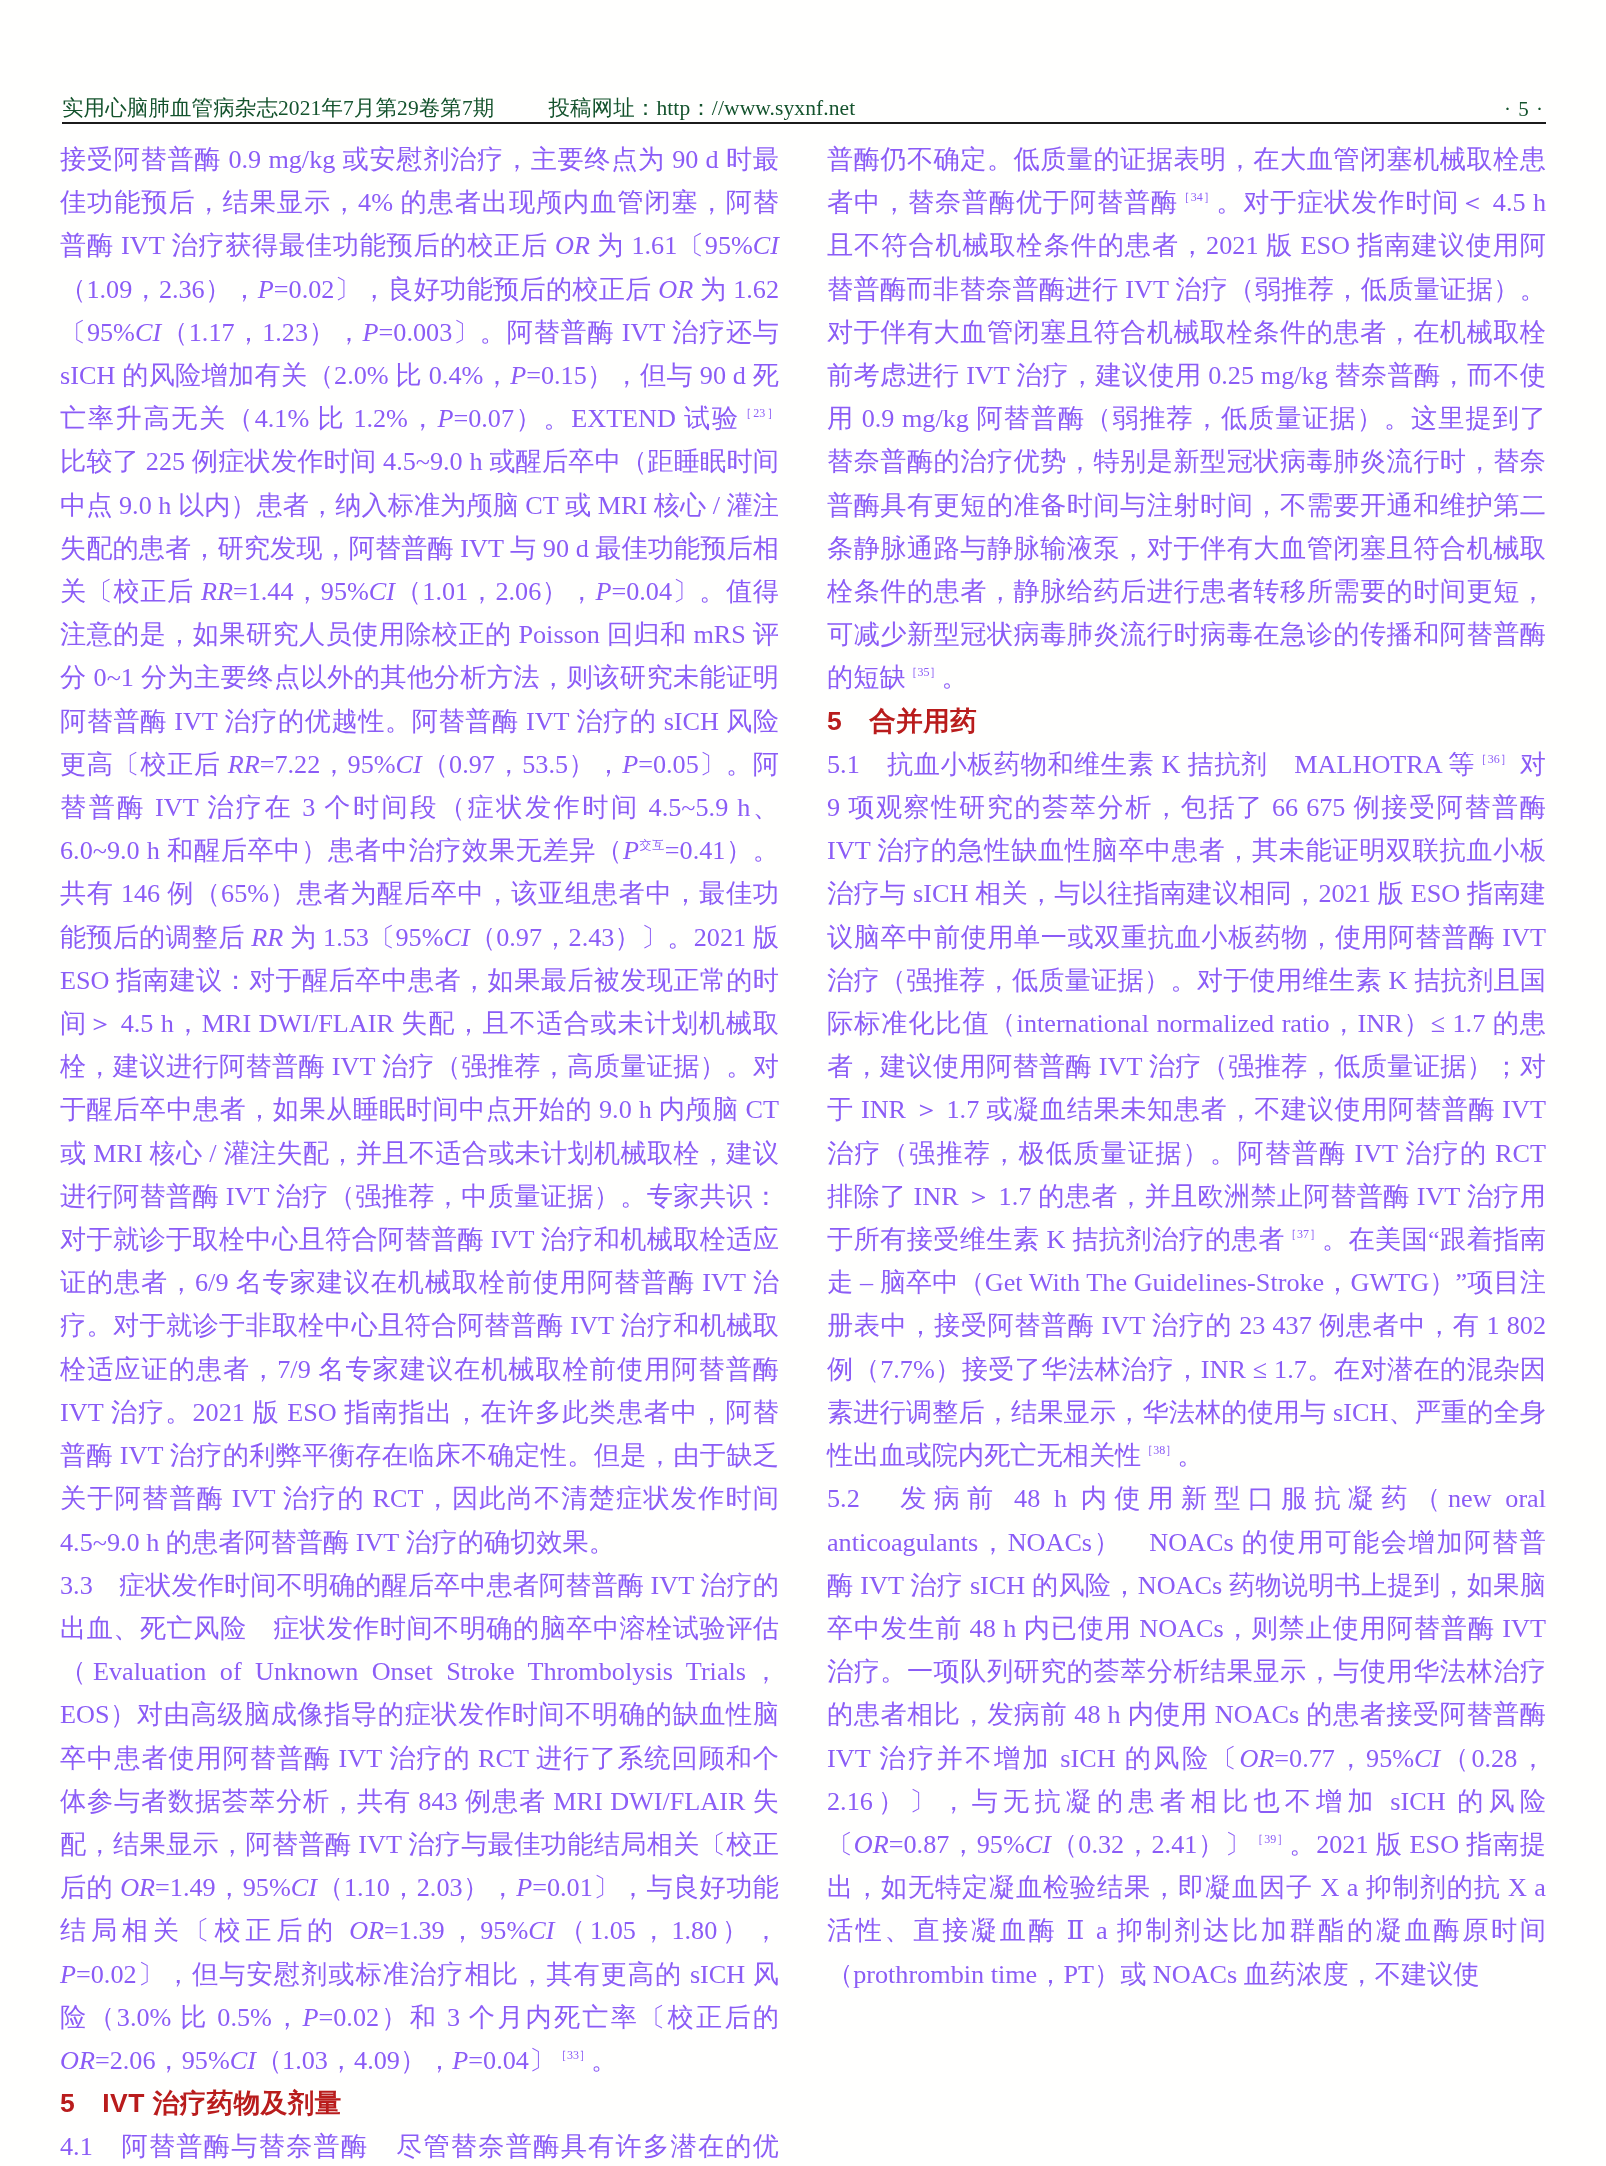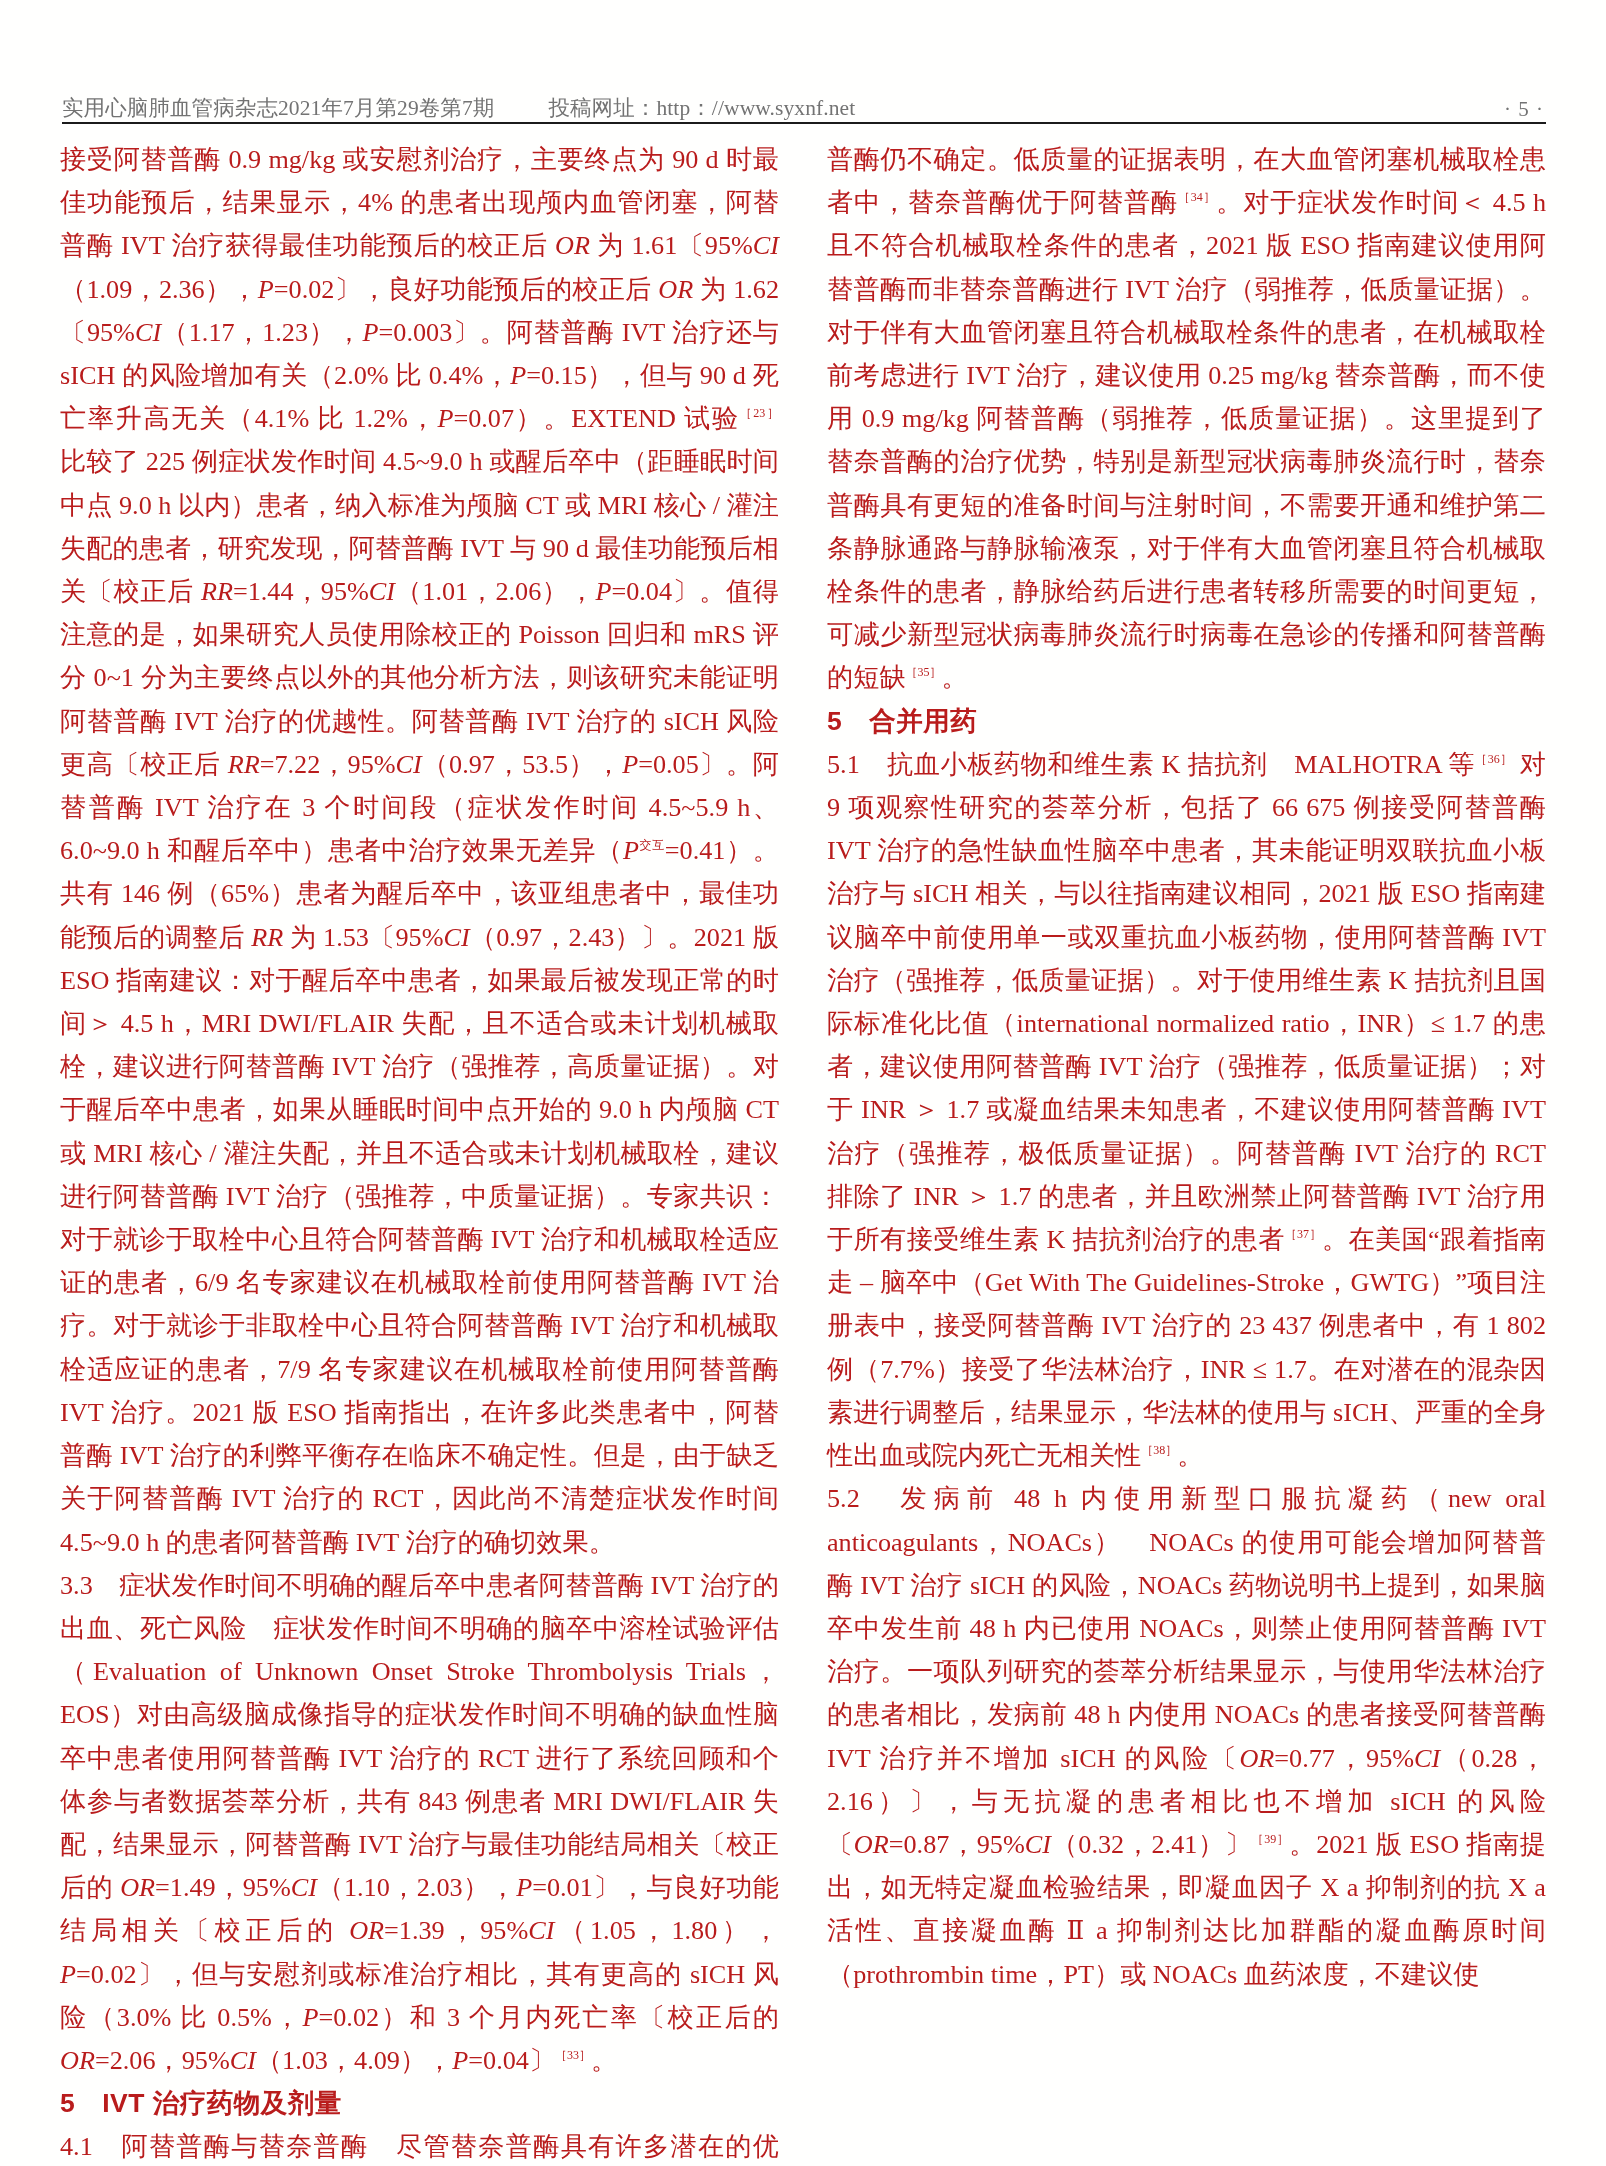--- a/index.html
+++ b/index.html
@@ -27,21 +27,21 @@
   .runhead {
     position: absolute;
     left: 62px;
     top: 88px;
     width: 1482px;
     height: 34px;
     display: flex;
     align-items: flex-end;
     font-size: 21.5px;
     letter-spacing: 0.1px;
-    color: #737373;
+    color: #14532d;
     white-space: nowrap;
   }
   .runhead-journal { font-family: "Liberation Serif","DejaVu Serif",serif; }
   .runhead-site {
     margin-left: 54px;
     font-family: "Liberation Serif","DejaVu Serif",serif;
     text-align: right;
   }
   .runhead-page {
     margin-left: auto;
@@ -73,21 +73,21 @@
   .col-right { left: 827px; }
 
   p.para {
     margin: 0;
     font-size: 26.2px;
     line-height: 43.2px;
     text-align: justify;
     text-justify: inter-character;
     text-align-last: left;
     letter-spacing: 0;
-    color: #b91c1c;
+    color: #8b5cf6;
     font-family: "Liberation Serif","DejaVu Serif",serif;
   }
   p.heading {
     margin: 0;
     font-size: 26.5px;
     line-height: 43.2px;
     font-weight: bold;
     color: #b91c1c;
     font-family: "Liberation Sans","DejaVu Sans",sans-serif;
     letter-spacing: 0.5px;

